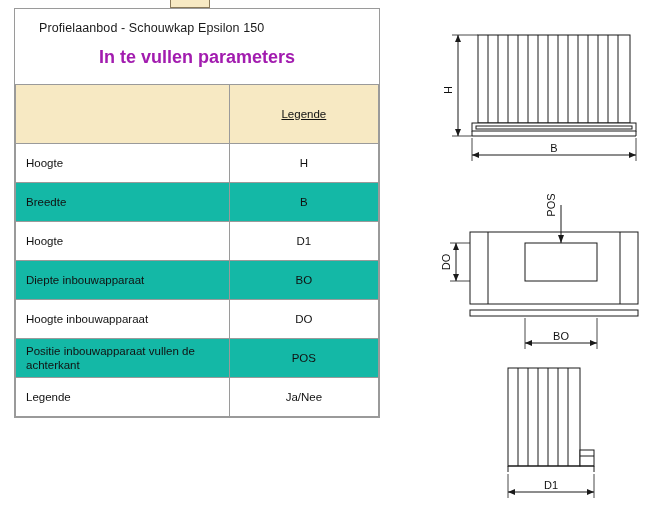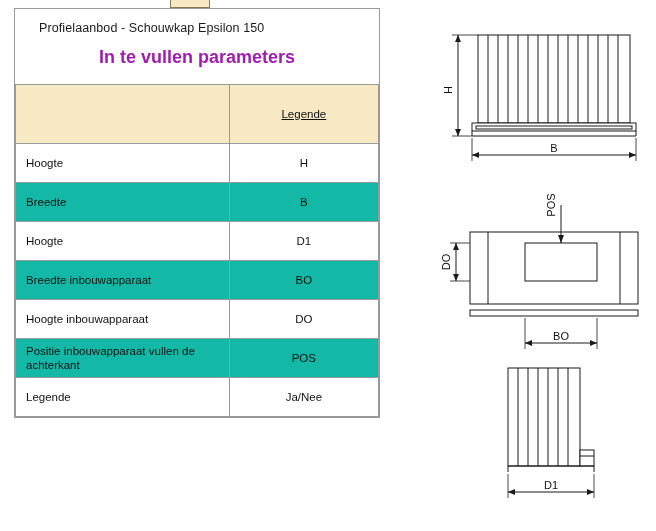--- a/index.html
+++ b/index.html
@@ -135,21 +135,21 @@
         </tr>
         <tr class="tinted">
           <td class="label">Breedte</td>
           <td class="value">B</td>
         </tr>
         <tr class="plain">
           <td class="label">Hoogte</td>
           <td class="value">D1</td>
         </tr>
         <tr class="tinted">
-          <td class="label">Breedte inbouwapparaat</td>
+          <td class="label">Diepte inbouwapparaat</td>
           <td class="value">BO</td>
         </tr>
         <tr class="plain">
           <td class="label">Hoogte inbouwapparaat</td>
           <td class="value">DO</td>
         </tr>
         <tr class="tinted">
           <td class="label">Positie inbouwapparaat vullen de achterkant</td>
           <td class="value">POS</td>
         </tr>

